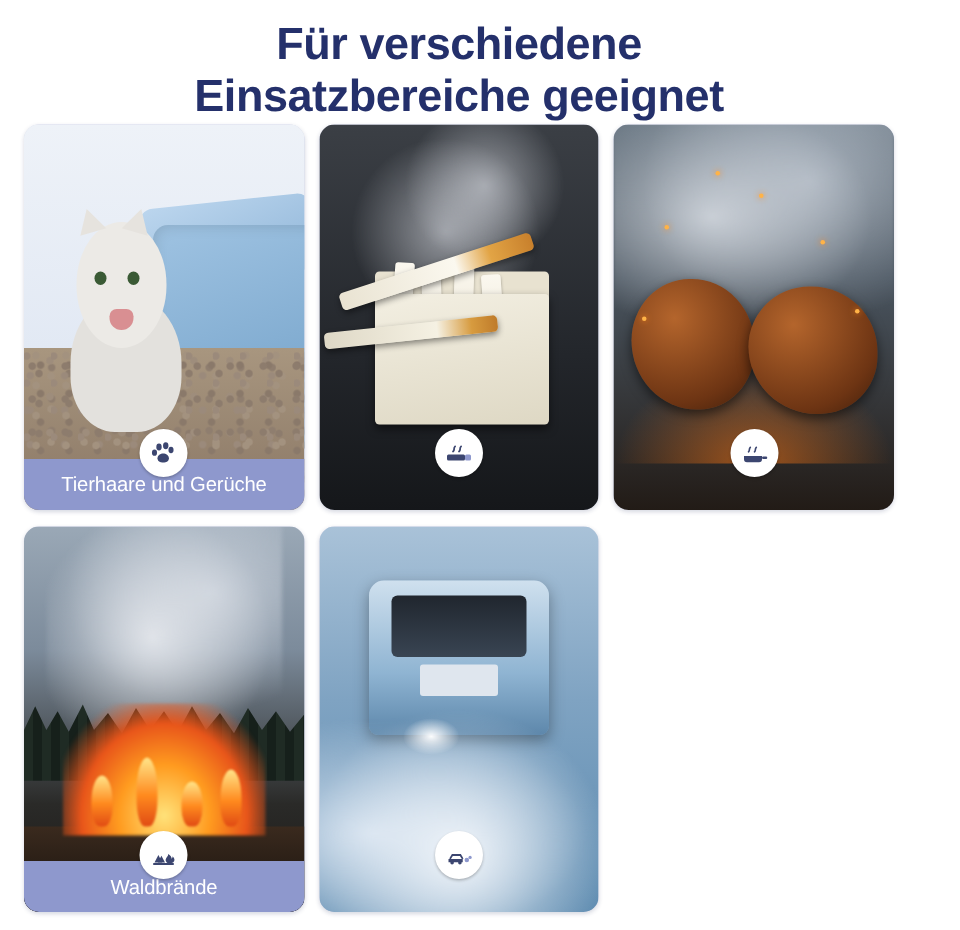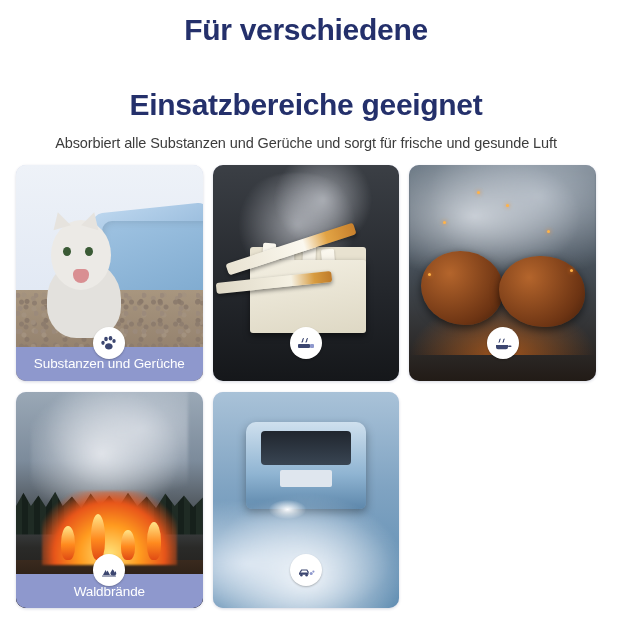--- a/index.html
+++ b/index.html
@@ -21,21 +21,21 @@
   }
   .headline {
     text-align: center;
     color: #24306b;
     font-weight: bold;
     font-size: 30px;
     line-height: 1.18;
     letter-spacing: -0.3px;
     margin: 2px 0 0 0;
   }
-  .headline .line2 { display: block; margin-top: 40px; }
+  .headline .line2 { display: block; }
   .subhead {
     text-align: center;
     color: #3c3c3c;
     font-size: 14.5px;
     margin: 12px 0 14px 0;
     letter-spacing: -0.1px;
   }
   .grid {
     flex: 1 1 auto;
     display: grid;
@@ -263,21 +263,20 @@
 </head>
 <body>
 
 <div class="page">
 
   <h1 class="headline">
     <span>Für verschiedene</span>
     <span class="line2">Einsatzbereiche geeignet</span>
   </h1>
 
-  <p class="subhead">Absorbiert alle Substanzen und Gerüche und sorgt für frische und gesunde Luft</p>
 
   <div class="grid">
 
     <div class="card">
       <div class="art c1">
         <div class="wall"></div>
         <div class="boxlid"></div>
         <div class="box"></div>
         <div class="litter"></div>
         <div class="cat">
@@ -292,21 +291,21 @@
       </div>
       <div class="badge">
         <svg width="20" height="20" viewBox="0 0 20 20" aria-hidden="true">
           <ellipse cx="7" cy="6" rx="1.8" ry="2.3" fill="#3c4670"></ellipse>
           <ellipse cx="11.5" cy="5.2" rx="1.8" ry="2.3" fill="#3c4670"></ellipse>
           <ellipse cx="15" cy="8" rx="1.7" ry="2.1" fill="#3c4670"></ellipse>
           <ellipse cx="4" cy="9.8" rx="1.7" ry="2.1" fill="#3c4670"></ellipse>
           <path d="M6 13.5c0-2 2-3.2 3.8-3.2S13.6 11.5 13.6 13.5c0 2-1.7 2.9-3.8 2.9S6 15.5 6 13.5z" fill="#3c4670"></path>
         </svg>
       </div>
-      <div class="caption">Substanzen und Gerüche</div>
+      <div class="caption">Tierhaare und Gerüche</div>
     </div>
 
     <div class="card">
       <div class="art c2">
         <div class="smoke1"></div>
         <div class="smoke2"></div>
         <div class="packlip"></div>
         <div class="cig cg1">
             <div class="tip"></div>
           </div>

